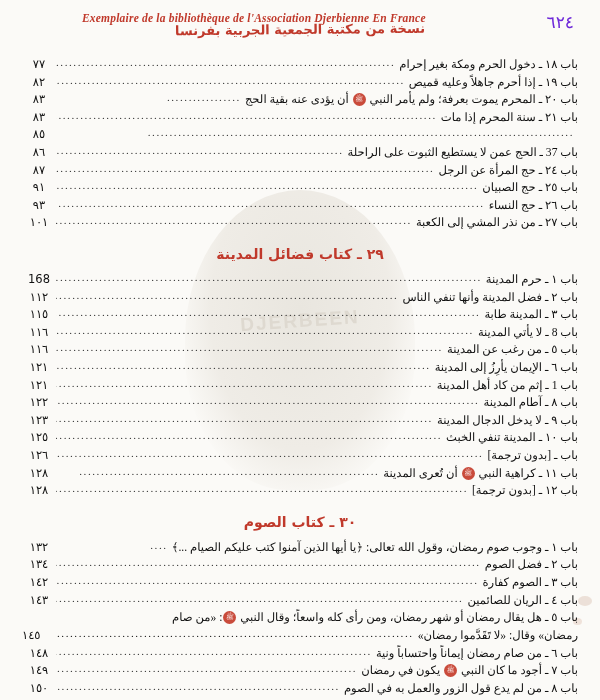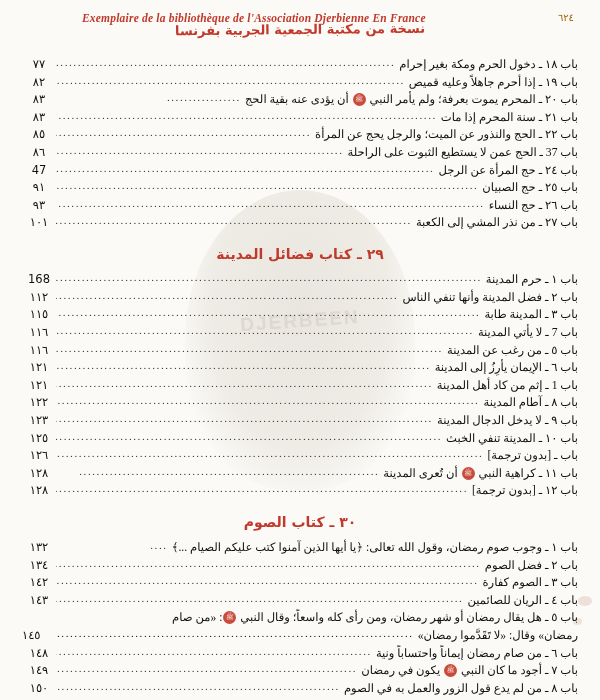--- a/index.html
+++ b/index.html
@@ -81,22 +81,22 @@
     color: #c0392b;
     direction: rtl;
     position: absolute;
     left: 50%;
     transform: translateX(-50%) rotate(-0.6deg);
     top: 22px;
     white-space: nowrap;
   }
   .page-number {
     font-family: Liberation Serif, serif;
-    font-size: 10px;
-    color: #a16207;
+    font-size: 17px;
+    color: #6d28d9;
     direction: rtl;
     padding-right: 4px;
     padding-top: 2px;
   }
 
   .toc {
     margin-top: 12px;
   }
 
   .entry {
@@ -256,33 +256,32 @@
         <span class="title">باب ٢٠ ـ المحرم يموت بعرفة؛ ولم يأمر النبي <span class="pbuh">ﷺ</span> أن يؤدى عنه بقية الحج</span>
         <span class="dots">.................</span>
         <span class="pnum">٨٣</span>
       </div>
       <div class="entry">
         <span class="title">باب ٢١ ـ سنة المحرم إذا مات</span>
         <span class="dots">..................................................................................................</span>
         <span class="pnum">٨٣</span>
       </div>
       <div class="entry">
-        <span class="title">باب ٢٢ ـ الحج والنذور عن الميت؛ والرجل يحج عن المرأة</span>
         <span class="dots">..................................................................................................</span>
         <span class="pnum">٨٥</span>
       </div>
       <div class="entry">
         <span class="title">باب 37 ـ الحج عمن لا يستطيع الثبوت على الراحلة</span>
         <span class="dots">..................................................................................................</span>
         <span class="pnum">٨٦</span>
       </div>
       <div class="entry">
         <span class="title">باب ٢٤ ـ حج المرأة عن الرجل</span>
         <span class="dots">..................................................................................................</span>
-        <span class="pnum">47</span>
+        <span class="pnum">٨٧</span>
       </div>
       <div class="entry">
         <span class="title">باب ٢٥ ـ حج الصبيان</span>
         <span class="dots">..................................................................................................</span>
         <span class="pnum">٩١</span>
       </div>
       <div class="entry">
         <span class="title">باب ٢٦ ـ حج النساء</span>
         <span class="dots">..................................................................................................</span>
         <span class="pnum">٩٣</span>
@@ -305,21 +304,21 @@
         <span class="title">باب ٢ ـ فضل المدينة وأنها تنفي الناس</span>
         <span class="dots">..................................................................................................</span>
         <span class="pnum">١١٢</span>
       </div>
       <div class="entry">
         <span class="title">باب ٣ ـ المدينة طابة</span>
         <span class="dots">..................................................................................................</span>
         <span class="pnum">١١٥</span>
       </div>
       <div class="entry">
-        <span class="title">باب 7 ـ لا يأتي المدينة</span>
+        <span class="title">باب 8 ـ لا يأتي المدينة</span>
         <span class="dots">..................................................................................................</span>
         <span class="pnum">١١٦</span>
       </div>
       <div class="entry">
         <span class="title">باب ٥ ـ من رغب عن المدينة</span>
         <span class="dots">..................................................................................................</span>
         <span class="pnum">١١٦</span>
       </div>
       <div class="entry">
         <span class="title">باب ٦ ـ الإيمان يأرِزُ إلى المدينة</span>

